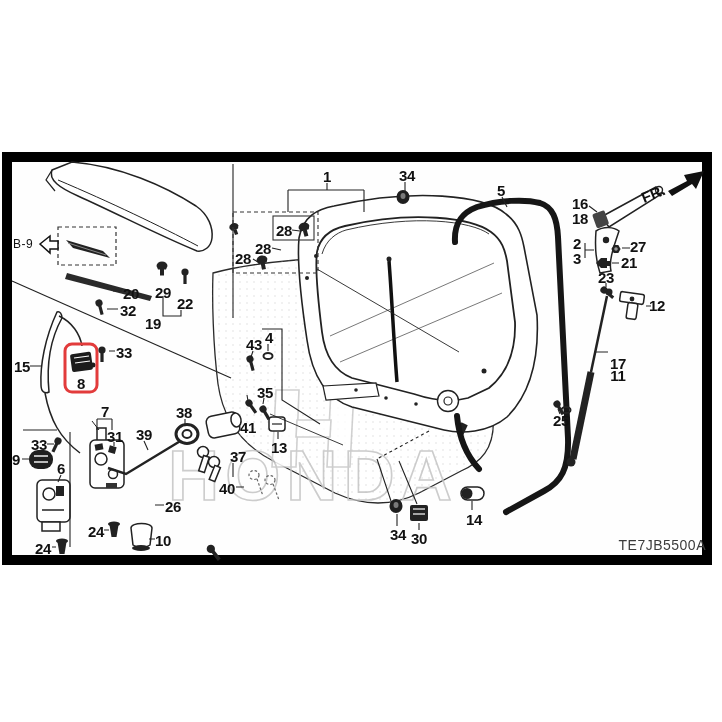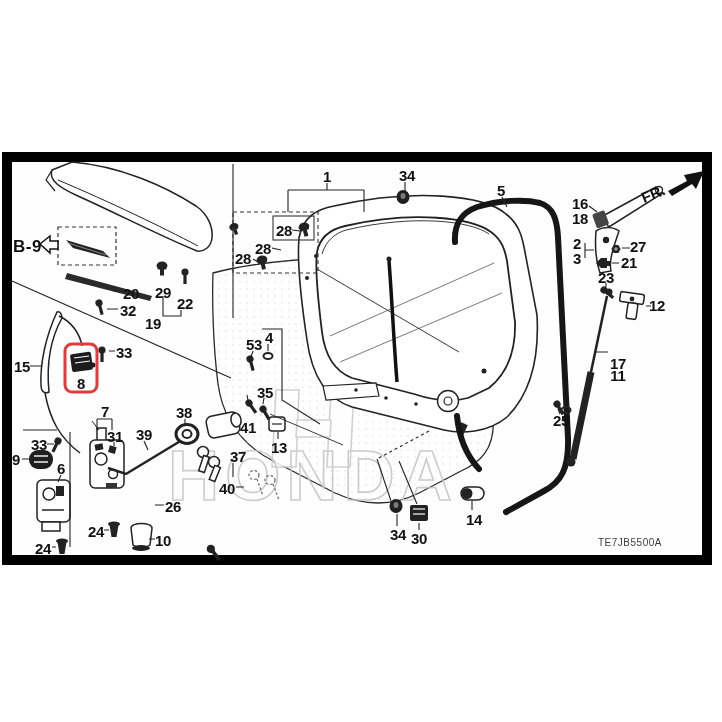--- a/index.html
+++ b/index.html
@@ -4,25 +4,25 @@
 <style>
   html,body{margin:0;padding:0;background:#ffffff;}
   #stage{position:relative;width:722px;height:722px;background:#ffffff;overflow:hidden;
          font-family:"Liberation Sans", sans-serif;}
   #frame{position:absolute;left:2px;top:152px;width:710px;height:413px;
          border:10px solid #000;background:#fefefe;box-sizing:border-box;}
   svg{position:absolute;left:0;top:0;}
   #label-layer{position:absolute;left:0;top:0;width:722px;height:722px;}
   .plabel{position:absolute;transform:translate(-50%,-50%);font-size:15px;font-weight:700;
           color:#111;white-space:nowrap;letter-spacing:-0.3px;}
-  .b9{position:absolute;left:13px;top:237px;font-size:17px;font-weight:700;color:#111;
+  .b9{position:absolute;left:13px;top:237px;font-size:12px;font-weight:400;color:#111;
       letter-spacing:0.5px;}
   .fr{position:absolute;left:641px;top:185px;font-size:15px;font-weight:800;color:#111;
       transform:rotate(-22deg);}
-  .code{position:absolute;left:598px;top:537px;width:108px;font-size:10px;
+  .code{position:absolute;left:598px;top:537px;width:108px;text-align:right;font-size:14px;
         font-weight:500;color:#3c3c3c;letter-spacing:0.5px;}
 </style>
 </head>
 <body>
 
 <div id="stage">
   <div id="frame"></div>
 
   <svg width="722" height="722" viewBox="0 0 722 722">
     <defs>
@@ -308,20 +308,20 @@
       <span class="plabel" style="left: 243px; top: 258px;">28</span>
       <span class="plabel" style="left: 163px; top: 292px;">29</span>
       <span class="plabel" style="left: 419px; top: 538px;">30</span>
       <span class="plabel" style="left: 115px; top: 436px;">31</span>
       <span class="plabel" style="left: 128px; top: 310px;">32</span>
       <span class="plabel" style="left: 124px; top: 352px;">33</span>
       <span class="plabel" style="left: 39px; top: 444px;">33</span>
       <span class="plabel" style="left: 407px; top: 175px;">34</span>
       <span class="plabel" style="left: 398px; top: 534px;">34</span>
       <span class="plabel" style="left: 265px; top: 392px;">35</span>
-      <span class="plabel" style="left: 254px; top: 344px;">53</span>
+      <span class="plabel" style="left: 254px; top: 344px;">43</span>
       <span class="plabel" style="left: 238px; top: 456px;">37</span>
       <span class="plabel" style="left: 184px; top: 412px;">38</span>
       <span class="plabel" style="left: 144px; top: 434px;">39</span>
       <span class="plabel" style="left: 227px; top: 488px;">40</span>
       <span class="plabel" style="left: 248px; top: 388px; margin-top: 39px;">41</span>
     </div>
 </div>
 
 </body></html>

